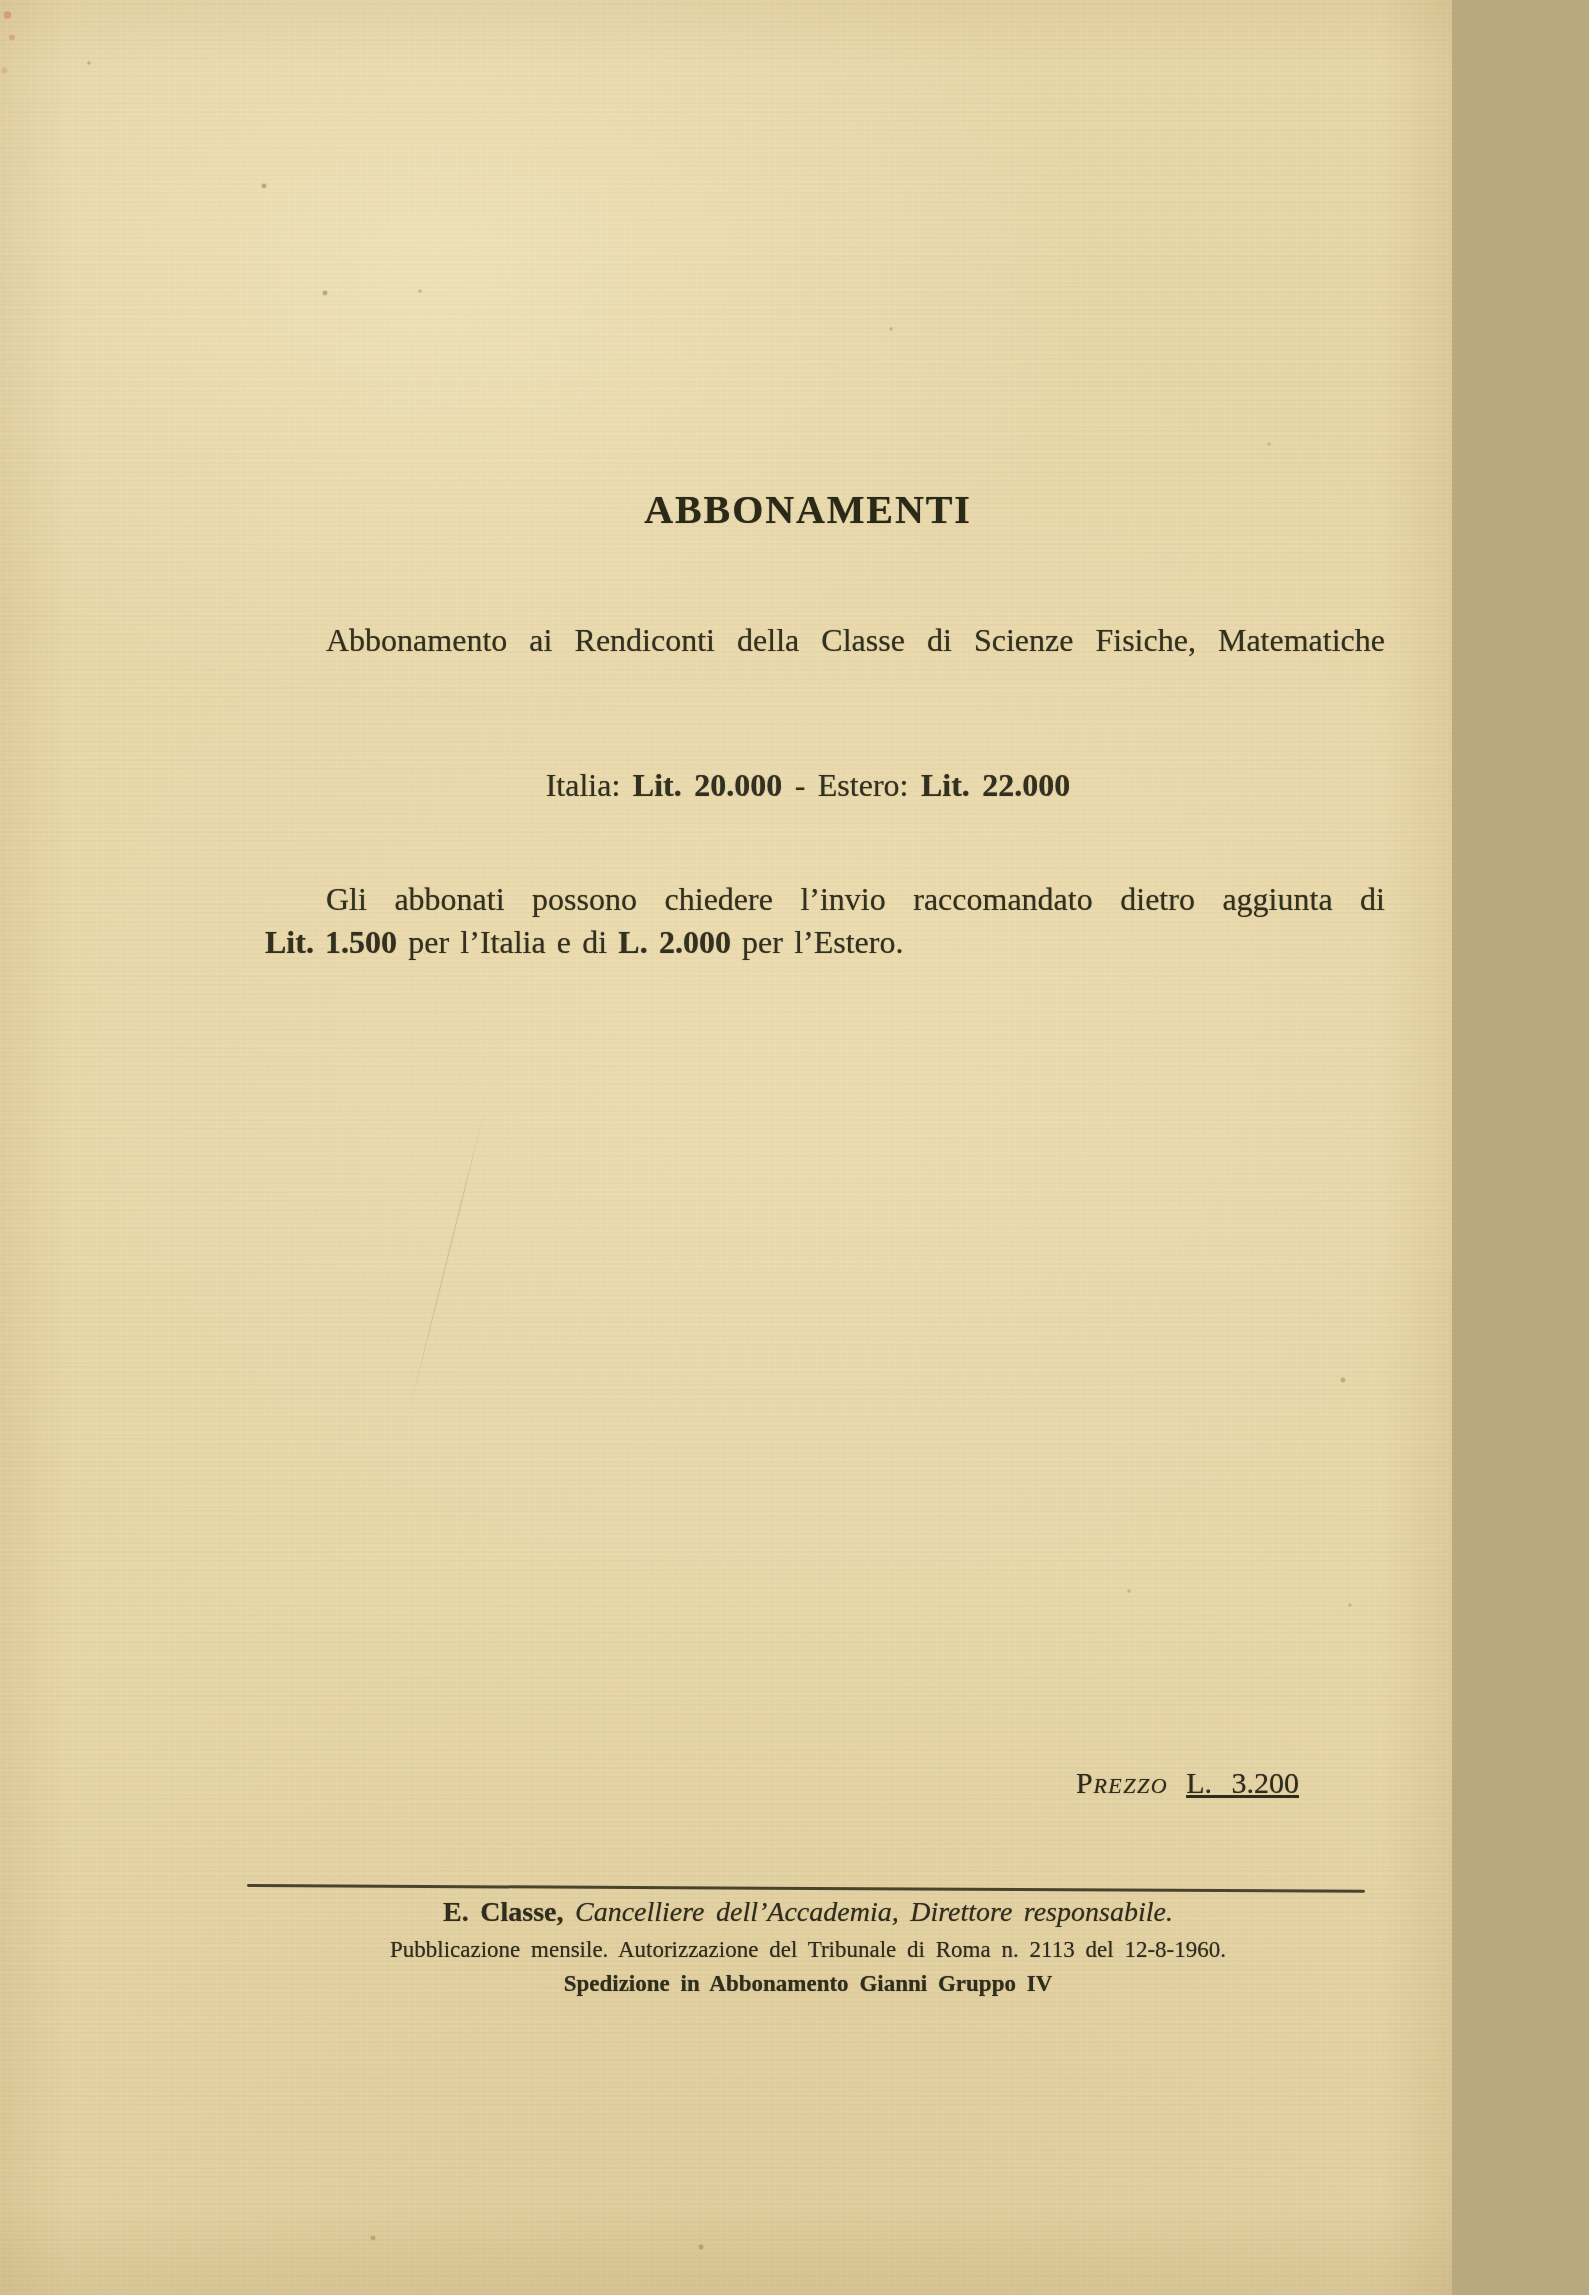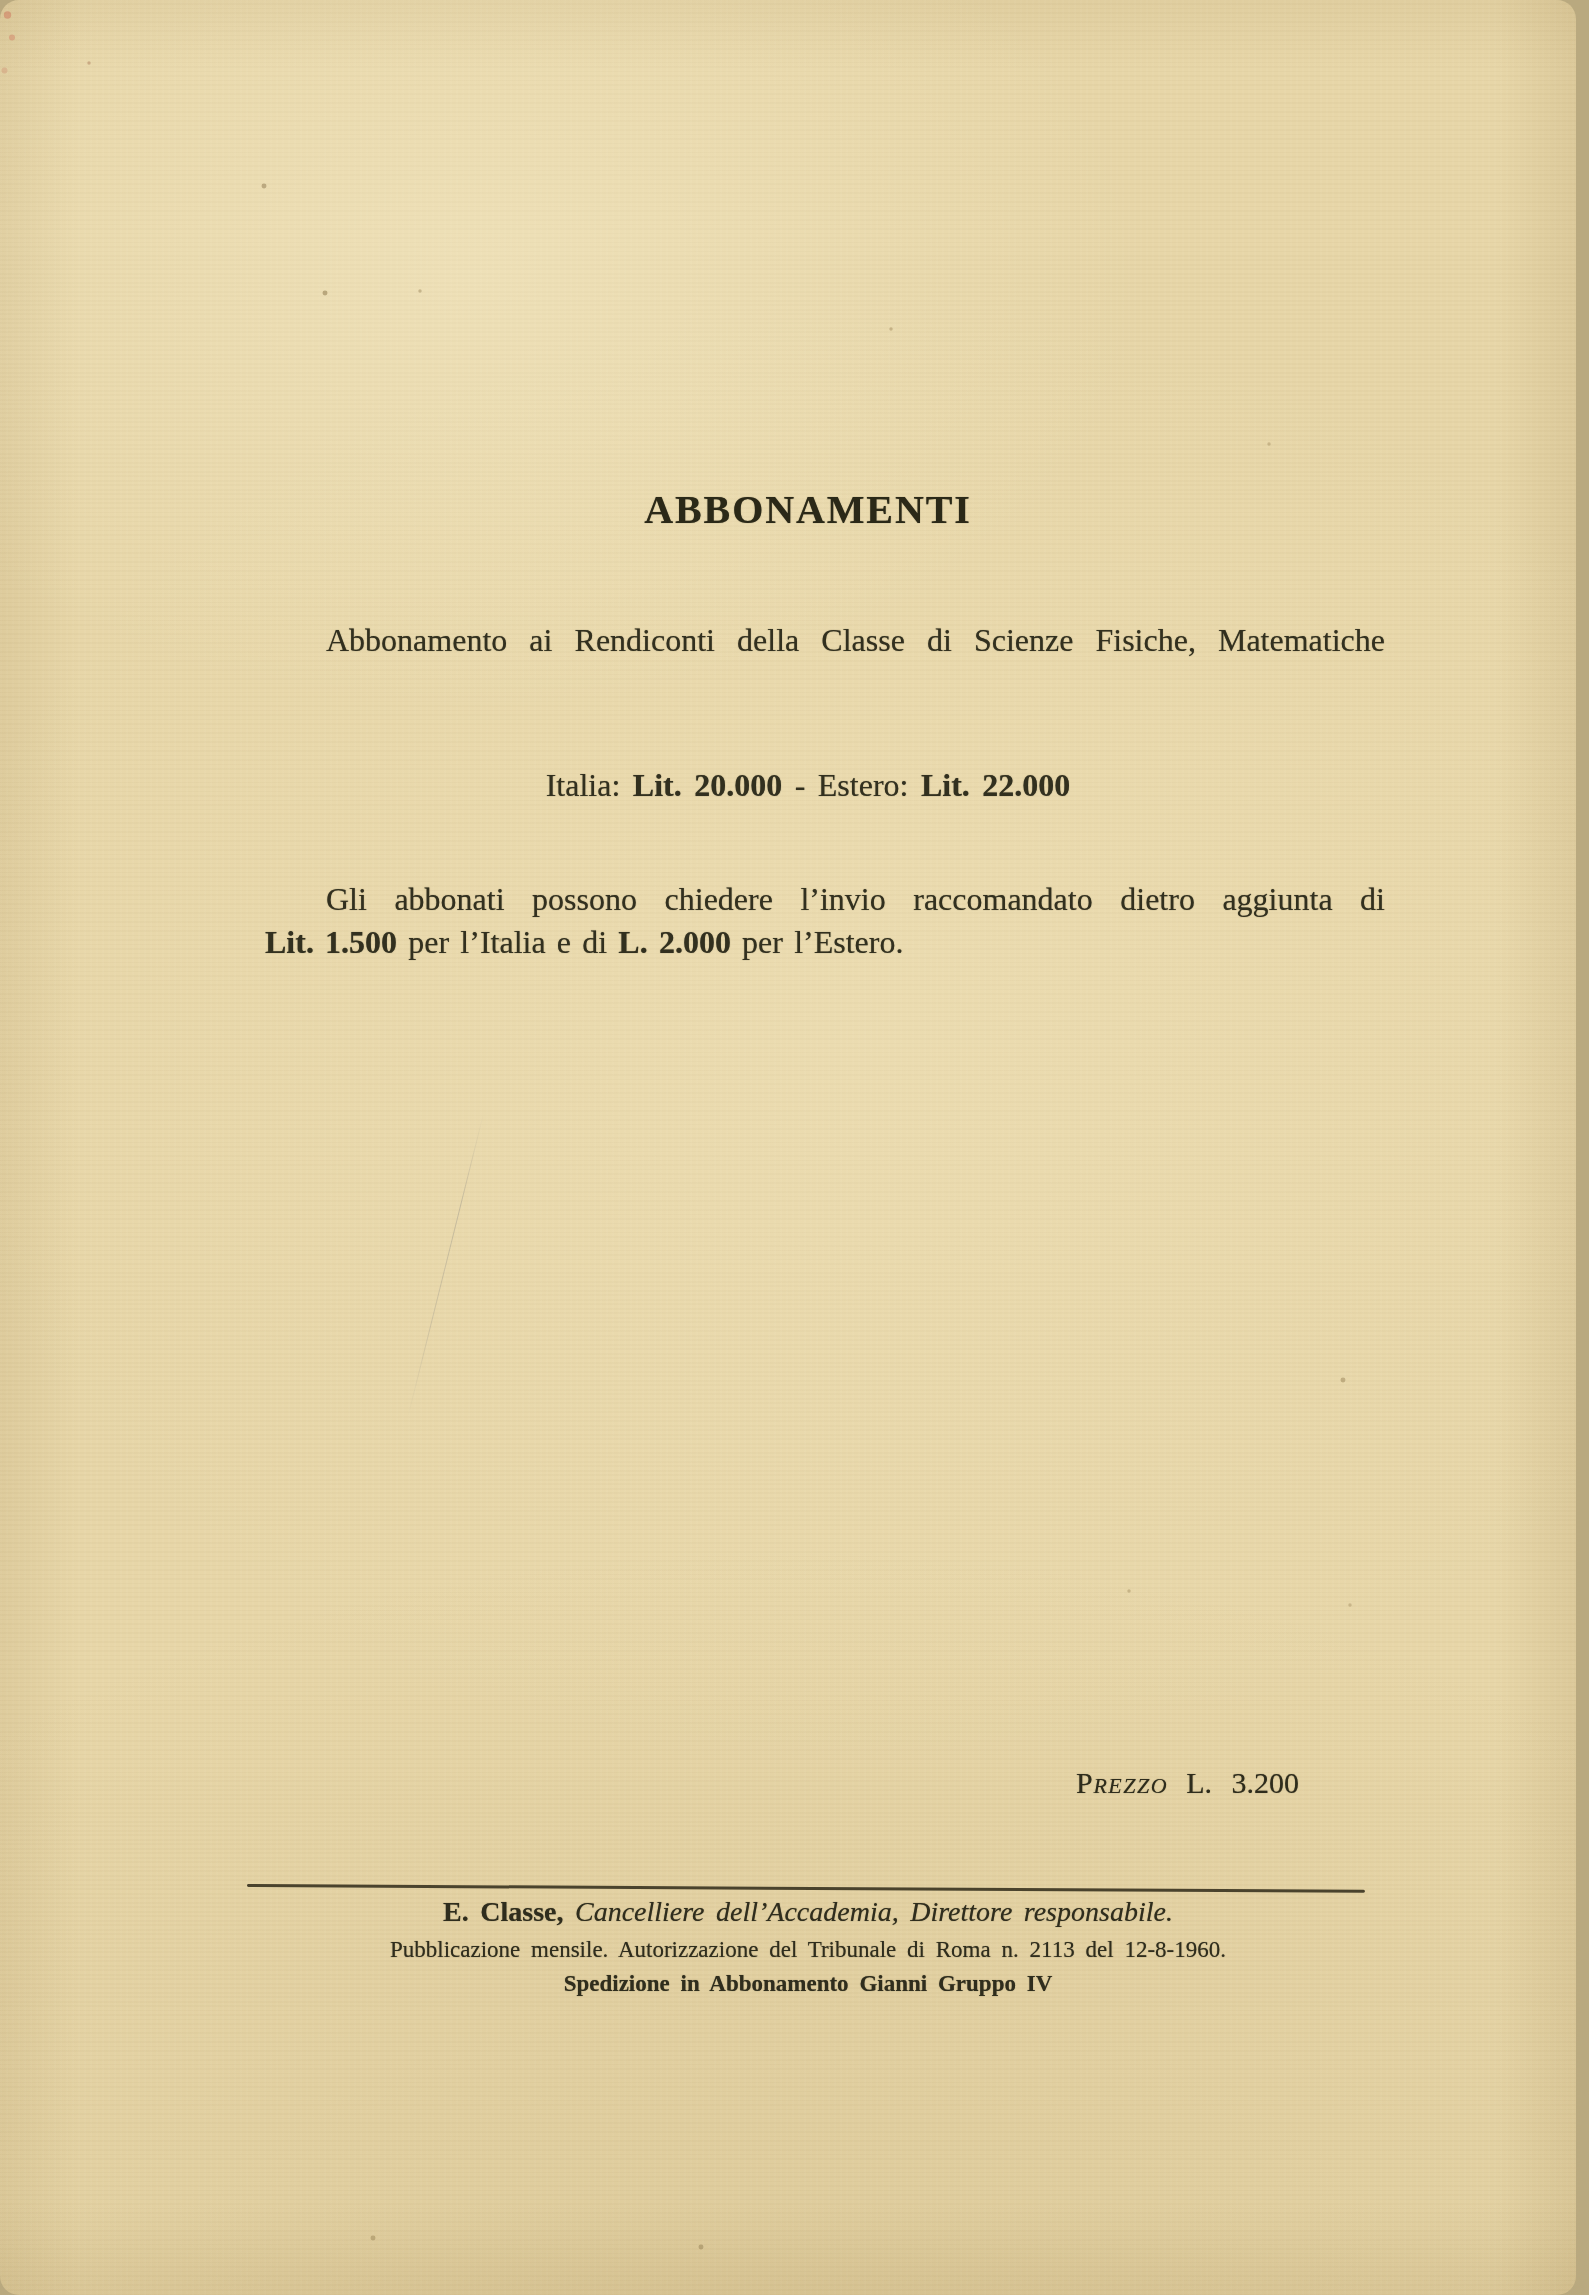--- a/index.html
+++ b/index.html
@@ -1,33 +1,32 @@
 <!DOCTYPE html>
 <html style="font-size:12px"><head>
 <meta charset="utf-8">
 <style>
   html, body { margin: 0; padding: 0; background: #b9a97f; }
 
   .page {
     position: relative;
-    width: 1576px;
+    width: 1452px;
     height: 2295px;
     overflow: hidden;
     font-family: "Liberation Serif", "DejaVu Serif", serif;
     color: #32301f;
     background-color: #e7d6a8;
     background-image:
       radial-gradient(1046px 673px at 30% 12%, rgba(255,248,220,0.30), transparent 65%),
       radial-gradient(1345px 1046px at 55% 45%, rgba(250,240,206,0.22), transparent 72%),
       radial-gradient(1943px 1345px at 50% 108%, rgba(150,120,60,0.14), transparent 70%),
       linear-gradient(90deg, rgba(140,110,55,0.10) 0%, rgba(140,110,55,0.00) 5%, rgba(140,110,55,0.00) 95%, rgba(140,110,55,0.12) 100%),
       linear-gradient(0deg, rgba(140,110,55,0.10) 0%, rgba(140,110,55,0.00) 4%, rgba(140,110,55,0.00) 97%, rgba(140,110,55,0.08) 100%),
       repeating-linear-gradient(0deg, rgba(120,95,45,0.035) 0 1.5px, rgba(0,0,0,0) 1.5px 4.5px),
       repeating-linear-gradient(90deg, rgba(255,250,230,0.045) 0 2.2px, rgba(0,0,0,0) 2.2px 6px);
-    border-radius: 19px;
   }
 
   .ink { text-shadow: 0 0 1px rgba(58,54,34,0.65); }
 
   .title {
     position: absolute;
     left: 248px; width: 1120px; top: 486px;
     margin: 0;
     font-size: 40px; font-weight: 700;
     letter-spacing: 1.9px;
@@ -65,21 +64,21 @@
   .prezzo {
     position: absolute;
     left: 1076px; top: 1766px;
     font-size: 30px;
     line-height: 1.1;
     white-space: nowrap;
     color: #2e2c1c;
   }
   .prezzo .cap { font-size: 30px; letter-spacing: 0.7px; }
   .prezzo .smallcaps { font-size: 22px; letter-spacing: 1.5px; font-style: italic; }
-  .prezzo .amount { margin-left: 18px; word-spacing: 12px; }
+  .prezzo .amount { margin-left: 18px; word-spacing: 12px; text-decoration: underline; }
 
   .rule {
     position: absolute;
     left: 247px; top: 1884px;
     width: 1118px; height: 3px;
     background: rgba(52,47,28,0.88);
     border-radius: 1.5px;
     transform: rotate(0.30deg);
     transform-origin: left center;
   }

